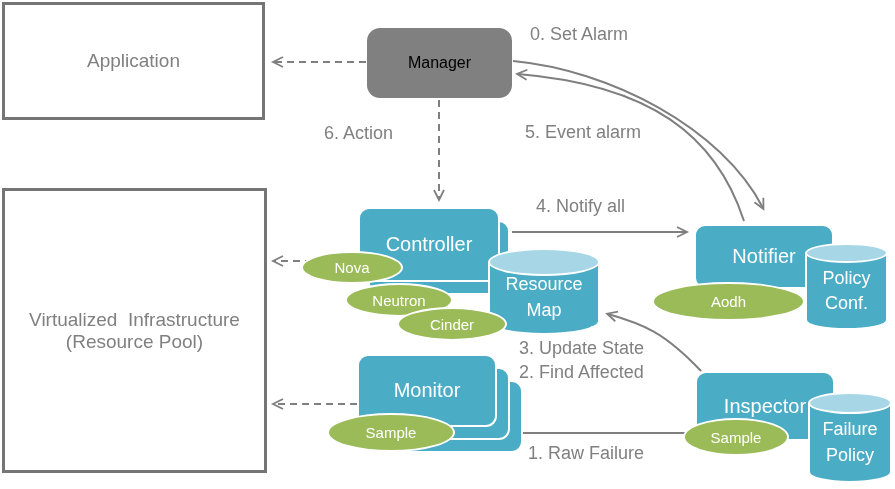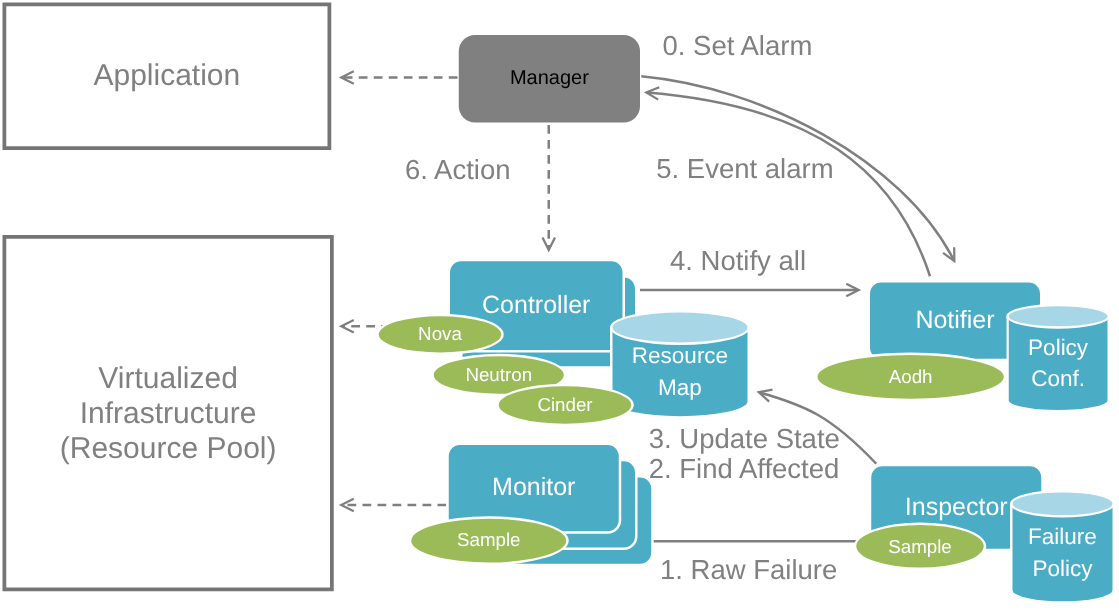--- a/index.html
+++ b/index.html
@@ -11,38 +11,38 @@
     --line-gray:#7f7f7f;
     --border-gray:#757575;
     --white:#ffffff;
   }
   *{margin:0;padding:0;box-sizing:border-box;}
   body{background:#fff;font-family:"Liberation Sans",sans-serif;}
   .canvas{position:relative;width:895px;height:489px;background:#fff;overflow:hidden;}
   .layer{position:absolute;left:0;top:0;width:895px;height:489px;}
   .outline-box{position:absolute;background:#fff;border:3px solid var(--border-gray);
     display:flex;flex-direction:column;align-items:center;justify-content:center;
-    color:var(--text-gray);font-size:24px;text-align:center;}
+    color:var(--text-gray);font-size:19px;text-align:center;}
   .blue-box{position:absolute;background:var(--blue);border:2px solid var(--white);
     border-radius:11px;display:flex;align-items:center;justify-content:center;
     color:#fff;font-size:20px;}
   .gray-box{position:absolute;background:var(--gray-fill);border-radius:13px;
     display:flex;align-items:center;justify-content:center;color:#000000;font-size:16px;}
   .ellipse{position:absolute;background:var(--green);border:2.5px solid var(--white);
     border-radius:50%;display:flex;align-items:center;justify-content:center;
     color:#fff;font-size:15px;}
   .cylinder{position:absolute;}
   .cyl-body{position:absolute;left:0;right:0;bottom:0;background:var(--blue);
     border:2px solid var(--white);border-top:none;}
   .cyl-top{position:absolute;left:0;right:0;top:0;background:var(--blue-light);
     border:2px solid var(--white);border-radius:50%;}
   .cyl-label{position:absolute;left:0;right:0;top:0;bottom:0;display:flex;
     flex-direction:column;align-items:center;justify-content:center;
     color:#fff;font-size:18px;line-height:1.4;text-align:center;}
-  .flow-lbl{position:absolute;color:var(--text-gray);font-size:22px;white-space:nowrap;}
+  .flow-lbl{position:absolute;color:var(--text-gray);font-size:18px;white-space:nowrap;}
   .pre{white-space:pre-wrap;}
   svg{position:absolute;left:0;top:0;}
   .conn{stroke:var(--line-gray);stroke-width:2;fill:none;}
   .dashed{stroke-dasharray:7 5;}
 </style>
 </head>
 <body>
 
 <div class="canvas">
 

